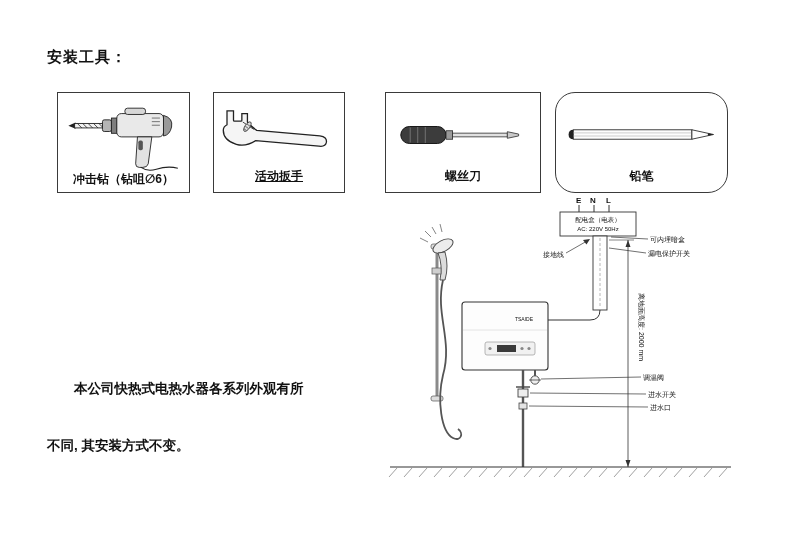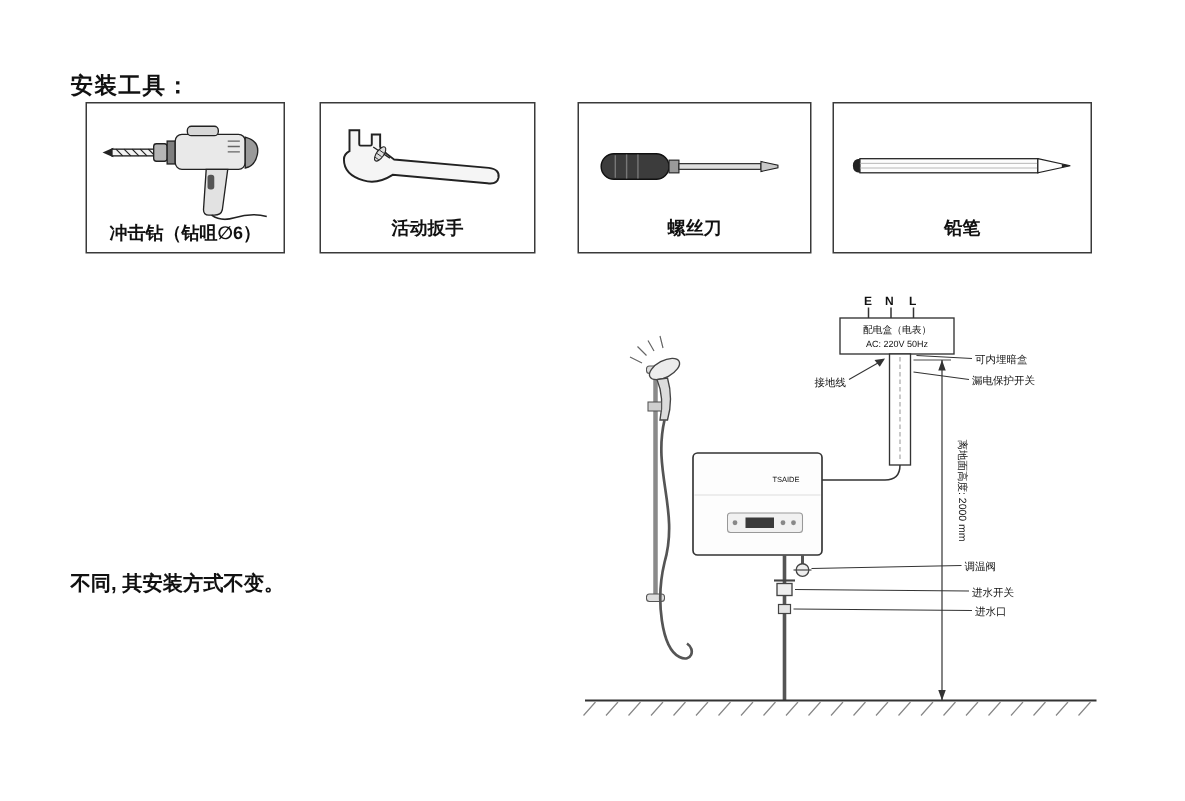--- a/index.html
+++ b/index.html
@@ -1,27 +1,27 @@
 <!DOCTYPE html>
 <html><head>
 <meta charset="utf-8">
 <style>
   html,body{margin:0;padding:0;background:#e8e8e8;}
   .page{position:relative;width:790px;height:534px;background:#ffffff;overflow:hidden;
         font-family:"Liberation Sans","DejaVu Sans",sans-serif;color:#111;}
   .section-title{position:absolute;left:47px;top:48px;font-size:15px;font-weight:700;letter-spacing:1px;}
-  .tool-box{position:absolute;top:68px;height:101px;border:1px solid #3a3a3a;background:#fff;
+  .tool-box{position:absolute;top:92px;height:101px;border:1px solid #3a3a3a;background:#fff;
             box-sizing:border-box;display:flex;flex-direction:column;align-items:center;
             justify-content:space-between;padding:8px 3px 7px;}
   .tool-icon{flex:1;display:flex;align-items:center;justify-content:center;}
   .tool-label{font-size:12px;font-weight:700;white-space:nowrap;}
   #tool-0{left:57px;width:133px;}
-  #tool-1{left:213px;width:144px;}
+  #tool-1{left:213px;width:132px;text-decoration:underline;}
   #tool-2{left:385px;width:156px;}
-  #tool-3{left:555px;width:173px;}
+  #tool-3{left:555px;width:173px;border-radius:20px;}
   .desc{position:absolute;left:47px;top:341px;font-size:13.5px;font-weight:700;
         line-height:19px;white-space:pre;}
   .diagram{position:absolute;left:385px;top:190px;width:350px;height:300px;}
   svg text{font-family:"Liberation Sans","DejaVu Sans",sans-serif;fill:#111;}
 </style>
 </head>
 <body>
 
 <div class="page">
 
@@ -81,20 +81,21 @@
         <rect x="12" y="8" width="126" height="10" fill="#fdfdfd" stroke="#222" stroke-width="0.9"></rect>
         <path d="M12 11.3 h126 M12 14.6 h126" stroke="#aaa" stroke-width="0.6" fill="none"></path>
         <path d="M138 8 L161 13 L138 18 Z" fill="#fdfdfd" stroke="#222" stroke-width="0.9"></path>
         <path d="M155 11.7 L161 13 L155 14.3 Z" fill="#222"></path>
       </svg>
     </div>
     <div class="tool-label">铅笔</div>
   </div>
 
   <div class="desc">
+    <div>　　本公司快热式电热水器各系列外观有所</div>
     <div>不同, 其安装方式不变。</div>
     
     
     
     
     
   </div>
 
   <div class="diagram">
     <svg viewBox="0 0 350 300" width="350" height="300">

